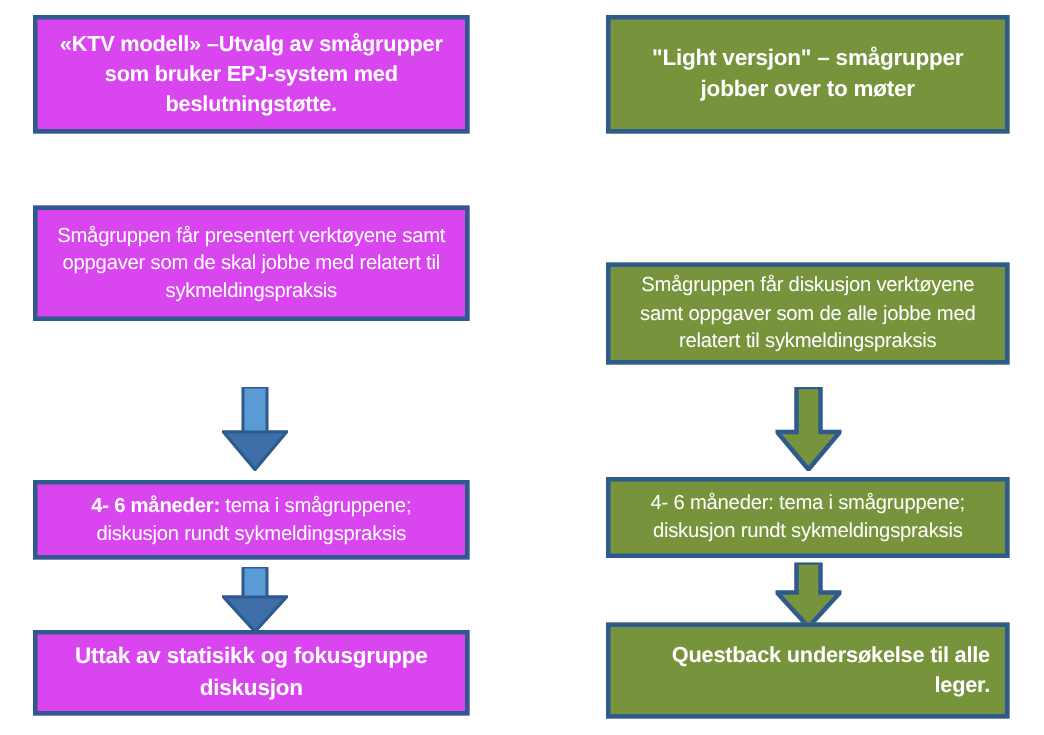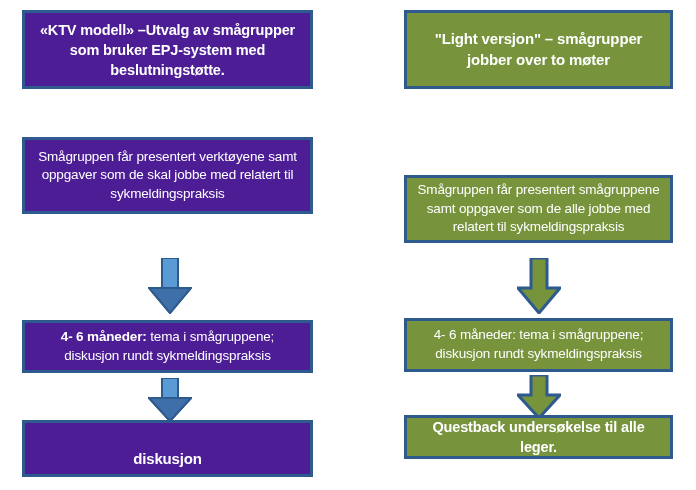--- a/index.html
+++ b/index.html
@@ -26,21 +26,21 @@
     border: 3px solid #2e5a8e;
     color: #ffffff;
     display: flex;
     align-items: center;
     justify-content: center;
     text-align: center;
     line-height: 1.38;
     padding: 2px 10px;
     letter-spacing: -0.15px;
   }
-  .box-blue { background: #4c1d95; }
+  .box-blue { background: #d946ef; }
   .box-green { background: #77933c; }
   .box .txt { display: block; width: 100%; }
   .bold { font-weight: bold; }
   .reg  { font-weight: normal; }
 
   .arrow {
     position: absolute;
   }
   .arrow svg { display: block; }
 </style>
@@ -82,35 +82,35 @@
 
   <div class="arrow" style="left:148px; top:378px;">
     <svg width="44" height="44" viewBox="0 0 44 44">
       <polygon points="14,0 30,0 30,20 43,20 22,43 1,20 14,20" fill="#5b9bd5" stroke="#2e5a8e" stroke-width="2"></polygon>
       <polygon points="1,20 43,20 22,43" fill="#3f6fa8" stroke="#2e5a8e" stroke-width="2"></polygon>
     </svg>
   </div>
 
   <div class="box box-blue" style="left:22px; top:420px; width:291px; height:57px; font-size:15px;">
     <span class="txt bold">
-      <br>
+      <span>Uttak av statisikk og fokusgruppe</span><br>
       <span>diskusjon</span>
     </span>
   </div>
 
   <div class="box box-green" style="left:404px; top:10px; width:269px; height:79px; font-size:15px;">
     <span class="txt bold">
       <span>"Light versjon" – smågrupper</span><br>
       <span>jobber over to møter</span>
     </span>
   </div>
 
   <div class="box box-green" style="left:404px; top:175px; width:269px; height:68px; font-size:13.5px;">
     <span class="txt reg">
-      <span>Smågruppen får presentert smågruppene</span><br>
+      <span>Smågruppen får diskusjon verktøyene</span><br>
       <span>samt oppgaver som de alle jobbe med</span><br>
       <span>relatert til sykmeldingspraksis</span>
     </span>
   </div>
 
   <div class="arrow" style="left:517px; top:258px;">
     <svg width="44" height="56" viewBox="0 0 44 56">
       <polygon points="14,0 30,0 30,30 43,30 22,55 1,30 14,30" fill="#77933c" stroke="#2e5a8e" stroke-width="3"></polygon>
     </svg>
   </div>
@@ -121,17 +121,17 @@
       <span>diskusjon rundt sykmeldingspraksis</span>
     </span>
   </div>
 
   <div class="arrow" style="left:517px; top:375px;">
     <svg width="44" height="44" viewBox="0 0 44 44">
       <polygon points="14,0 30,0 30,20 43,20 22,43 1,20 14,20" fill="#77933c" stroke="#2e5a8e" stroke-width="3"></polygon>
     </svg>
   </div>
 
-  <div class="box box-green" style="left:404px; top:415px; width:269px; height:44px; font-size:14.5px;">
+  <div class="box box-green" style="left:404px; top:415px; width:269px; height:64px; font-size:14.5px;text-align:right;">
     <span class="txt bold">Questback undersøkelse til alle leger.</span>
   </div>
 
 </div>
 
 </body></html>

